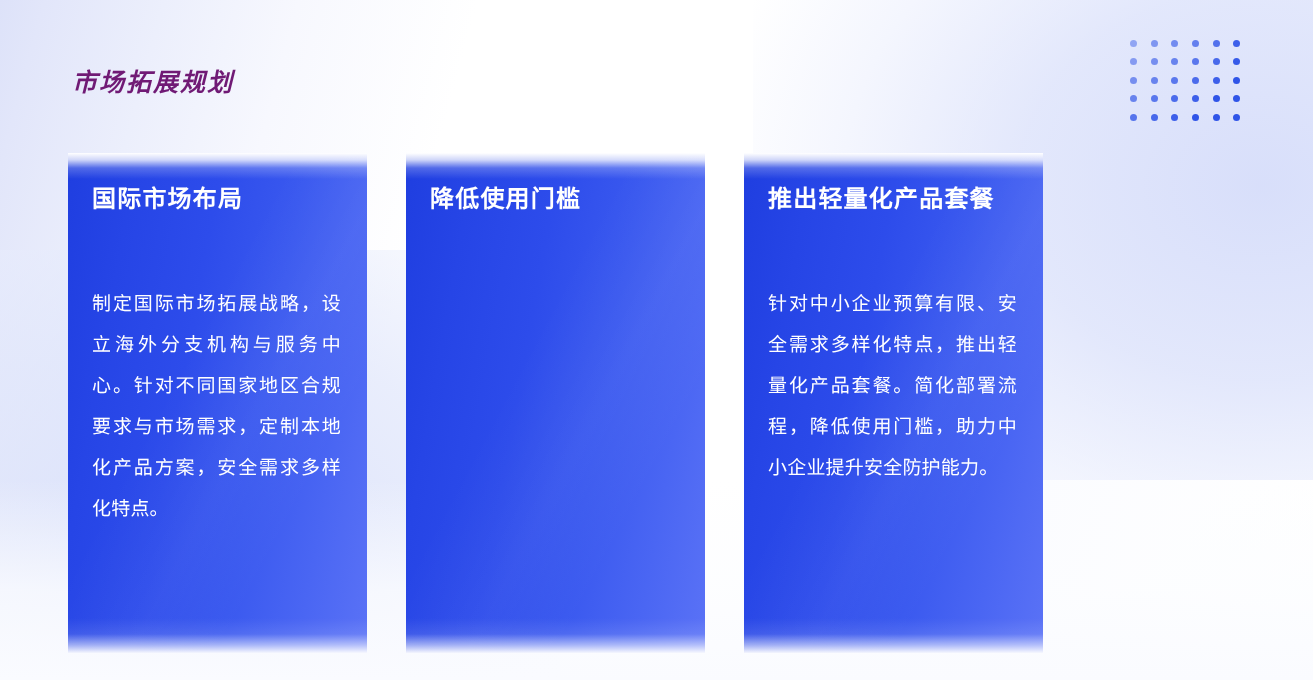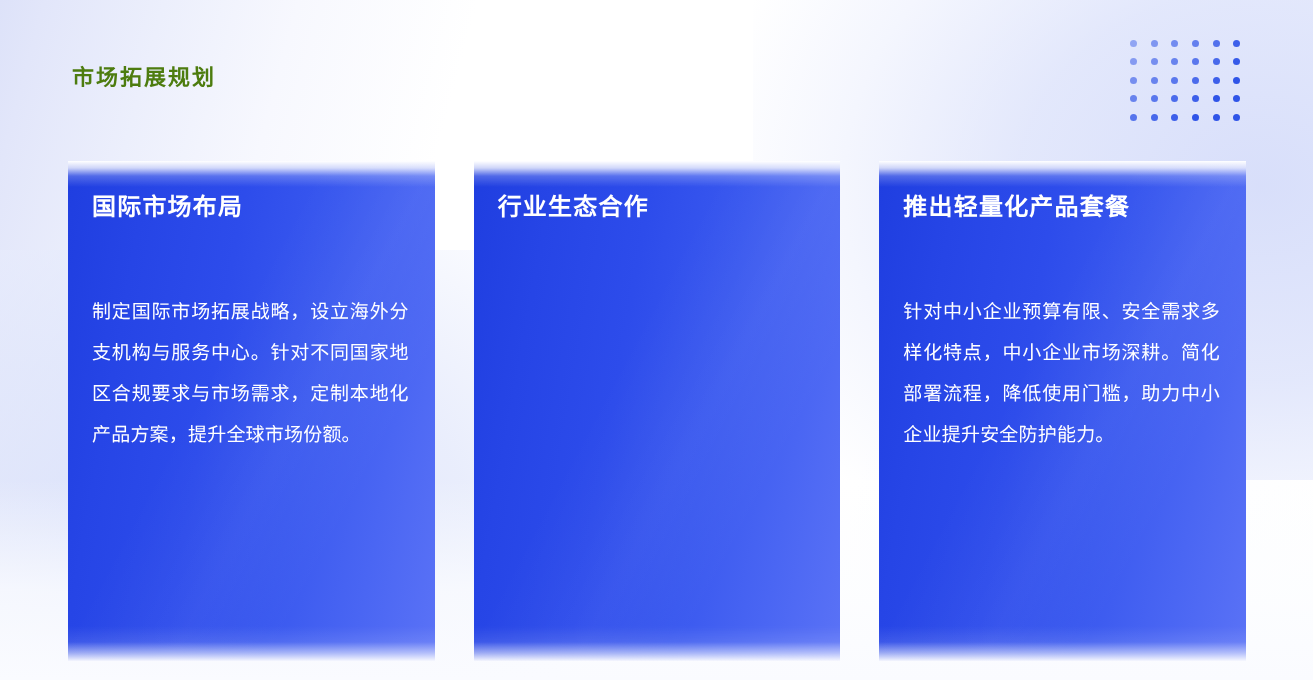--- a/index.html
+++ b/index.html
@@ -73,26 +73,27 @@
         rgba(255,255,255,0) 0%,
         rgba(252,253,255,0.75) 55%,
         rgba(250,251,255,1) 100%);
   }
 
   
   .page-title {
     position: absolute;
     left: 72px;
     top: 50px;
-    font-size: 22px;
+    font-size: 25px;
     font-weight: bold;
-    color: #4d7c0f;
+    color: #701a75;
     letter-spacing: 2px;
     line-height: 1.2;
     white-space: nowrap;
+    font-style: italic;
   }
 
   
   .dot-grid {
     position: absolute;
     left: 1130px;
     top: 40px;
     width: 124px;
     height: 92px;
     display: grid;
@@ -107,22 +108,22 @@
     border-radius: 50%;
     background: #2f54e8;
     justify-self: start;
     align-self: start;
   }
 
   
   .cards {
     position: absolute;
     left: 68px;
-    top: 161px;
-    width: 1178px;
+    top: 153px;
+    width: 975px;
     height: 500px;
     display: flex;
     gap: 39px;
   }
   .card {
     position: relative;
     flex: 1 1 0;
     height: 100%;
     overflow: hidden;
     isolation: isolate;
@@ -226,35 +227,35 @@
       <span class="dot" style="background: rgb(47, 84, 232); opacity: 1;"></span>
     </div>
 
   <div class="cards">
 
     <section class="card">
       <div class="card-bg"></div>
       <div class="card-sheen"></div>
       <div class="card-content">
         <h2 class="card-title">国际市场布局</h2>
-        <p class="card-body">制定国际市场拓展战略，设立海外分支机构与服务中心。针对不同国家地区合规要求与市场需求，定制本地化产品方案，提升全球市场份额。</p>
+        <p class="card-body">制定国际市场拓展战略，设立海外分支机构与服务中心。针对不同国家地区合规要求与市场需求，定制本地化产品方案，安全需求多样化特点。</p>
       </div>
     </section>
 
     <section class="card">
       <div class="card-bg"></div>
       <div class="card-sheen"></div>
       <div class="card-content">
-        <h2 class="card-title">行业生态合作</h2>
+        <h2 class="card-title">降低使用门槛</h2>
       </div>
     </section>
 
     <section class="card">
       <div class="card-bg"></div>
       <div class="card-sheen"></div>
       <div class="card-content">
         <h2 class="card-title">推出轻量化产品套餐</h2>
-        <p class="card-body">针对中小企业预算有限、安全需求多样化特点，中小企业市场深耕。简化部署流程，降低使用门槛，助力中小企业提升安全防护能力。</p>
+        <p class="card-body">针对中小企业预算有限、安全需求多样化特点，推出轻量化产品套餐。简化部署流程，降低使用门槛，助力中小企业提升安全防护能力。</p>
       </div>
     </section>
 
   </div>
 </div>
 
 </body></html>

